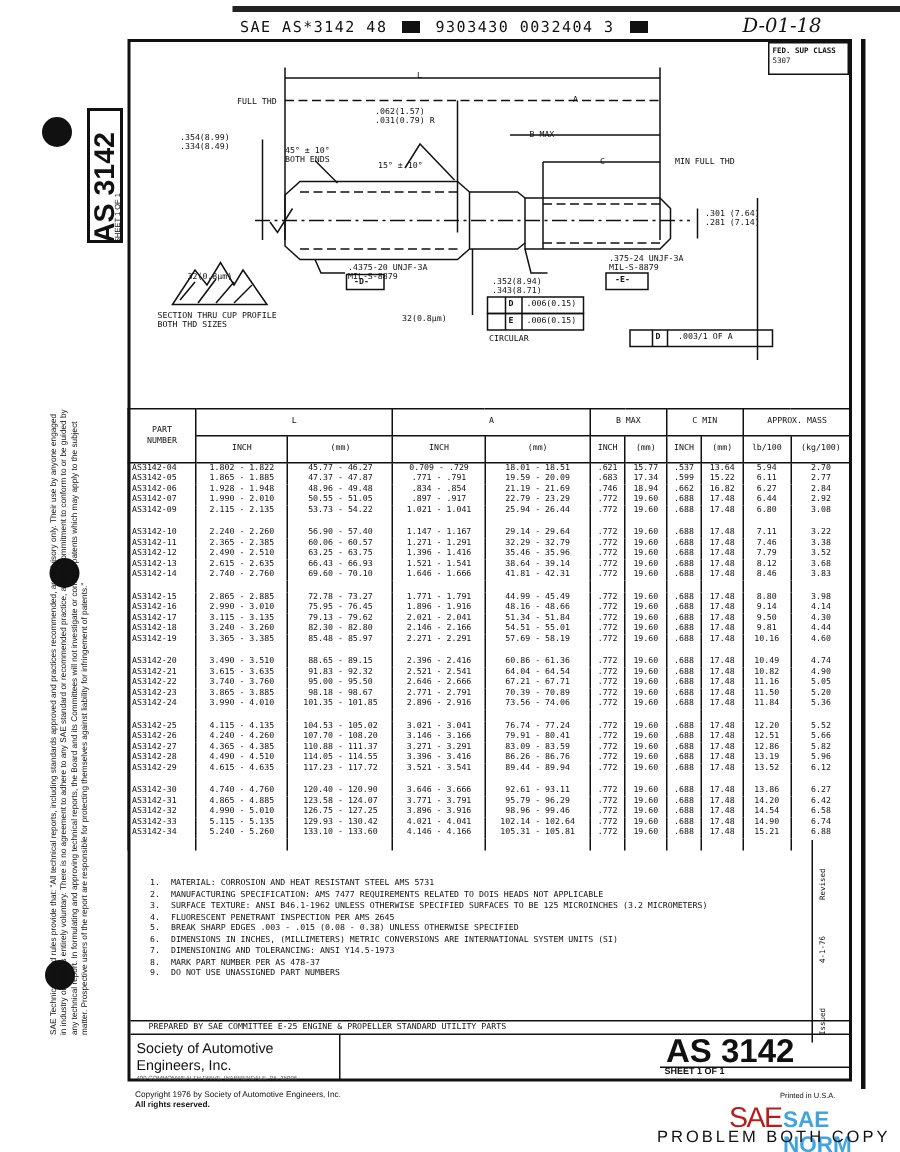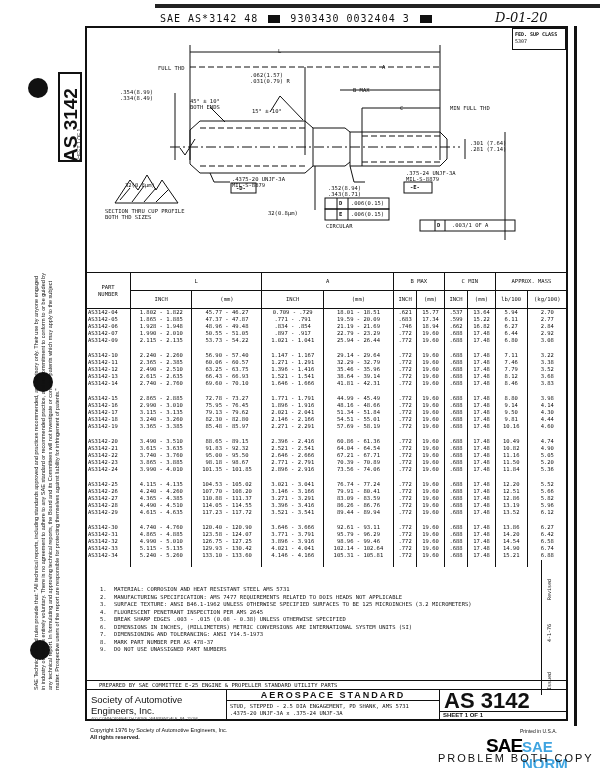--- a/index.html
+++ b/index.html
@@ -35,35 +35,35 @@
 .sae .n{font-size:9.5px}
 .sae .a{font-size:4px;color:#555}
 .mid{left:140px;top:0;width:213px;height:30px;border-right:1px solid #111}
 .mid .aero{height:11px;border-bottom:1px solid #111;text-align:center;font-family:"Liberation Sans",sans-serif;font-weight:bold;font-size:9px;letter-spacing:2px;line-height:11px}
 .mid .desc{font-size:5.5px;padding:2px 3px;line-height:7px}
 .asn{left:353px;top:0;width:127px;height:30px}
 .asn .big{font-family:"Liberation Sans",sans-serif;font-weight:bold;font-size:22px;padding-left:4px;line-height:22px;height:22px;border-bottom:1px solid #111}
 .asn .sh{font-family:"Liberation Sans",sans-serif;font-weight:bold;font-size:6px;padding-left:3px}
 .copy{left:90px;top:727px;font-family:"Liberation Sans",sans-serif;font-size:5.5px;line-height:7px}
 .printed{left:520px;top:728px;font-family:"Liberation Sans",sans-serif;font-size:5px}
-.logo{left:486px;top:735px;font-family:"Liberation Sans",sans-serif;font-weight:bold;font-size:19px;color:#000000;letter-spacing:-1px}
+.logo{left:486px;top:735px;font-family:"Liberation Sans",sans-serif;font-weight:normal;font-size:19px;color:#b91c1c;letter-spacing:-1px}
 .logo2{left:522px;top:738px;font-family:"Liberation Sans",sans-serif;font-weight:bold;font-size:15px;color:#3fa4e0}
 .problem{left:438px;top:752px;font-family:"Liberation Sans",sans-serif;font-size:11px;letter-spacing:2px}
 </style>
 </head>
 <body>
 
 <div class="abs topline"></div>
 <div class="abs hdr">
   <span>SAE AS*3142 48</span>
   <span class="blk"></span>
   <span>9303430 0032404 3</span>
   <span class="blk"></span>
 </div>
-<div class="abs hand">D-01-20</div>
+<div class="abs hand">D-01-18</div>
 
 <div class="abs frame"></div>
 <div class="abs rightbar"></div>
 <div class="abs fedbox">
   <div style="font-weight:bold">FED. SUP CLASS</div>
   <div>5307</div>
 </div>
 
 <div class="abs hole" style="left:28px;top:78px"></div>
 <div class="abs hole" style="left:33px;top:372px"></div>
@@ -681,27 +681,20 @@
   <span style="left:4px;top:82px">4-1-76</span>
   <span style="left:4px;top:130px">Issued</span>
 </div>
 
 <div class="abs prepared">PREPARED BY SAE COMMITTEE E-25 ENGINE &amp; PROPELLER STANDARD UTILITY PARTS</div>
 <div class="abs titleblk">
   <div class="abs sae">
     <div class="n">Society of Automotive Engineers, Inc.</div>
     <div class="a">400 COMMONWEALTH DRIVE, WARRENDALE, PA. 15096</div>
   </div>
-  <div class="abs mid">
-    <div class="aero">AEROSPACE STANDARD</div>
-    <div class="desc">
-      <div>STUD, STEPPED - 2.5 DIA ENGAGEMENT, PD SHANK, AMS 5731</div>
-      <div>.4375-20 UNJF-3A x .375-24 UNJF-3A</div>
-    </div>
-  </div>
   <div class="abs asn">
     <div class="big">AS 3142</div>
     <div class="sh">SHEET 1 OF 1</div>
   </div>
 </div>
 
 <div class="abs copy">
   <div>Copyright 1976 by Society of Automotive Engineers, Inc.</div>
   <div style="font-weight:bold">All rights reserved.</div>
 </div>

